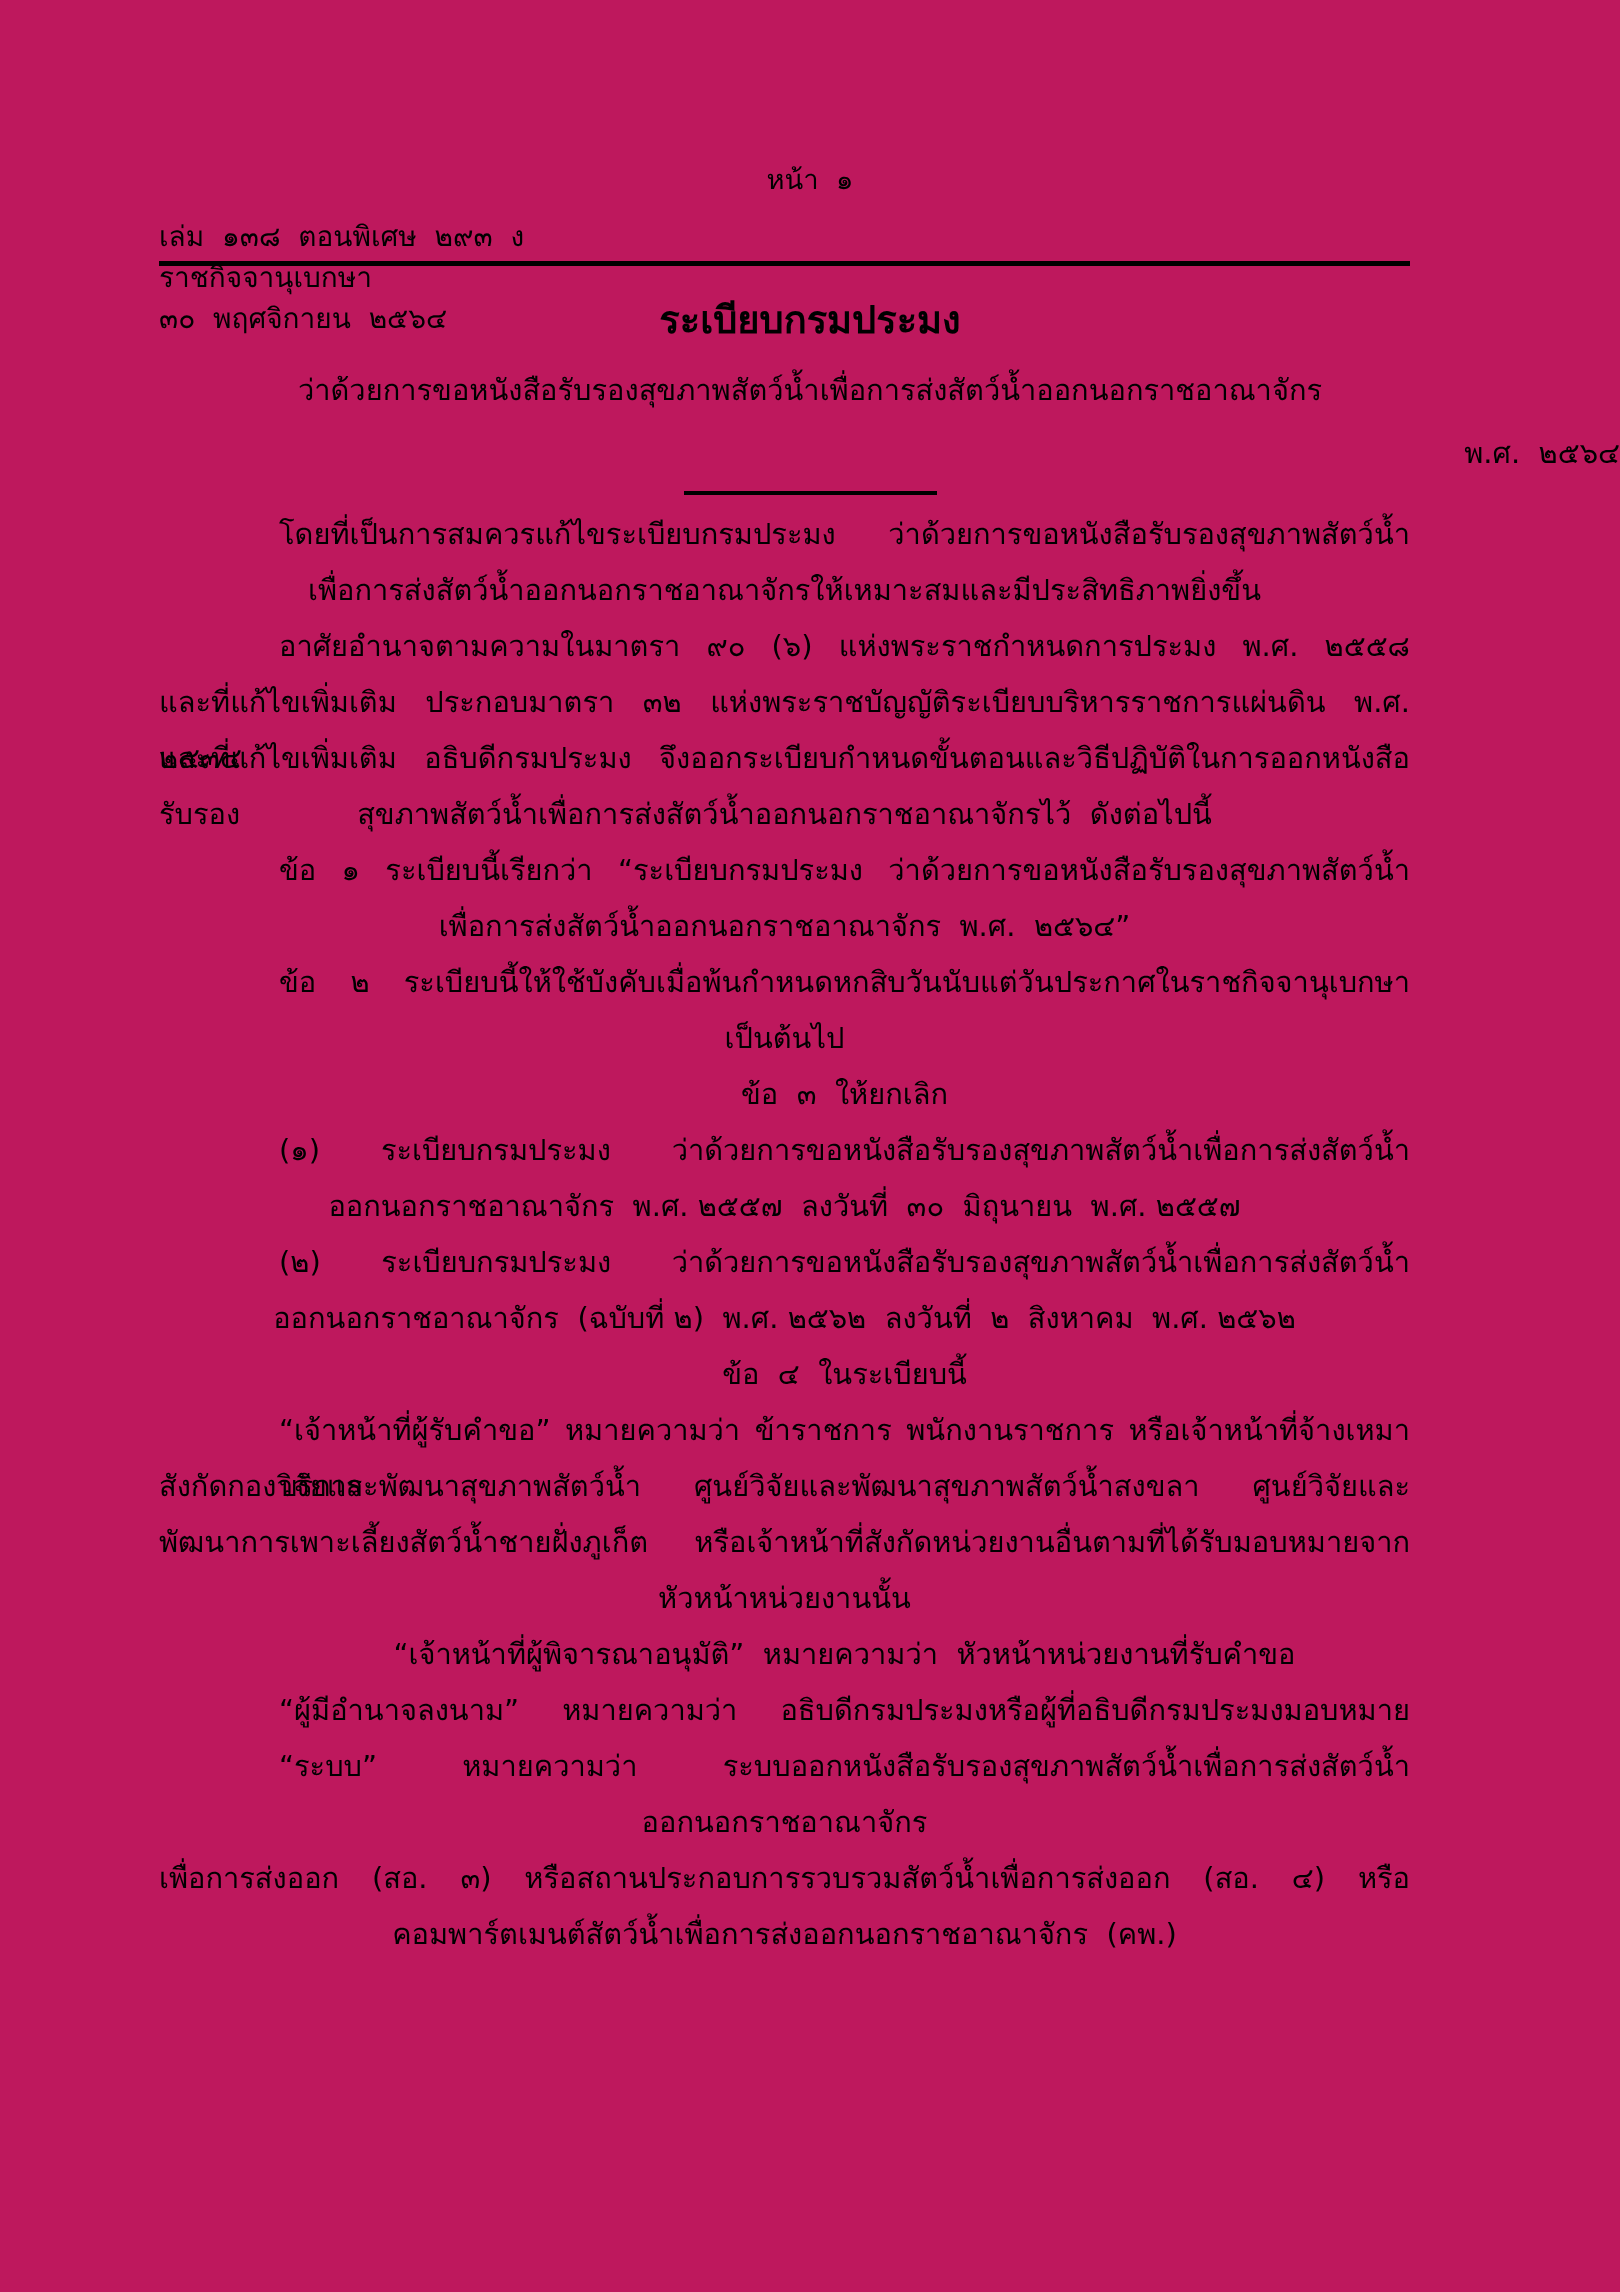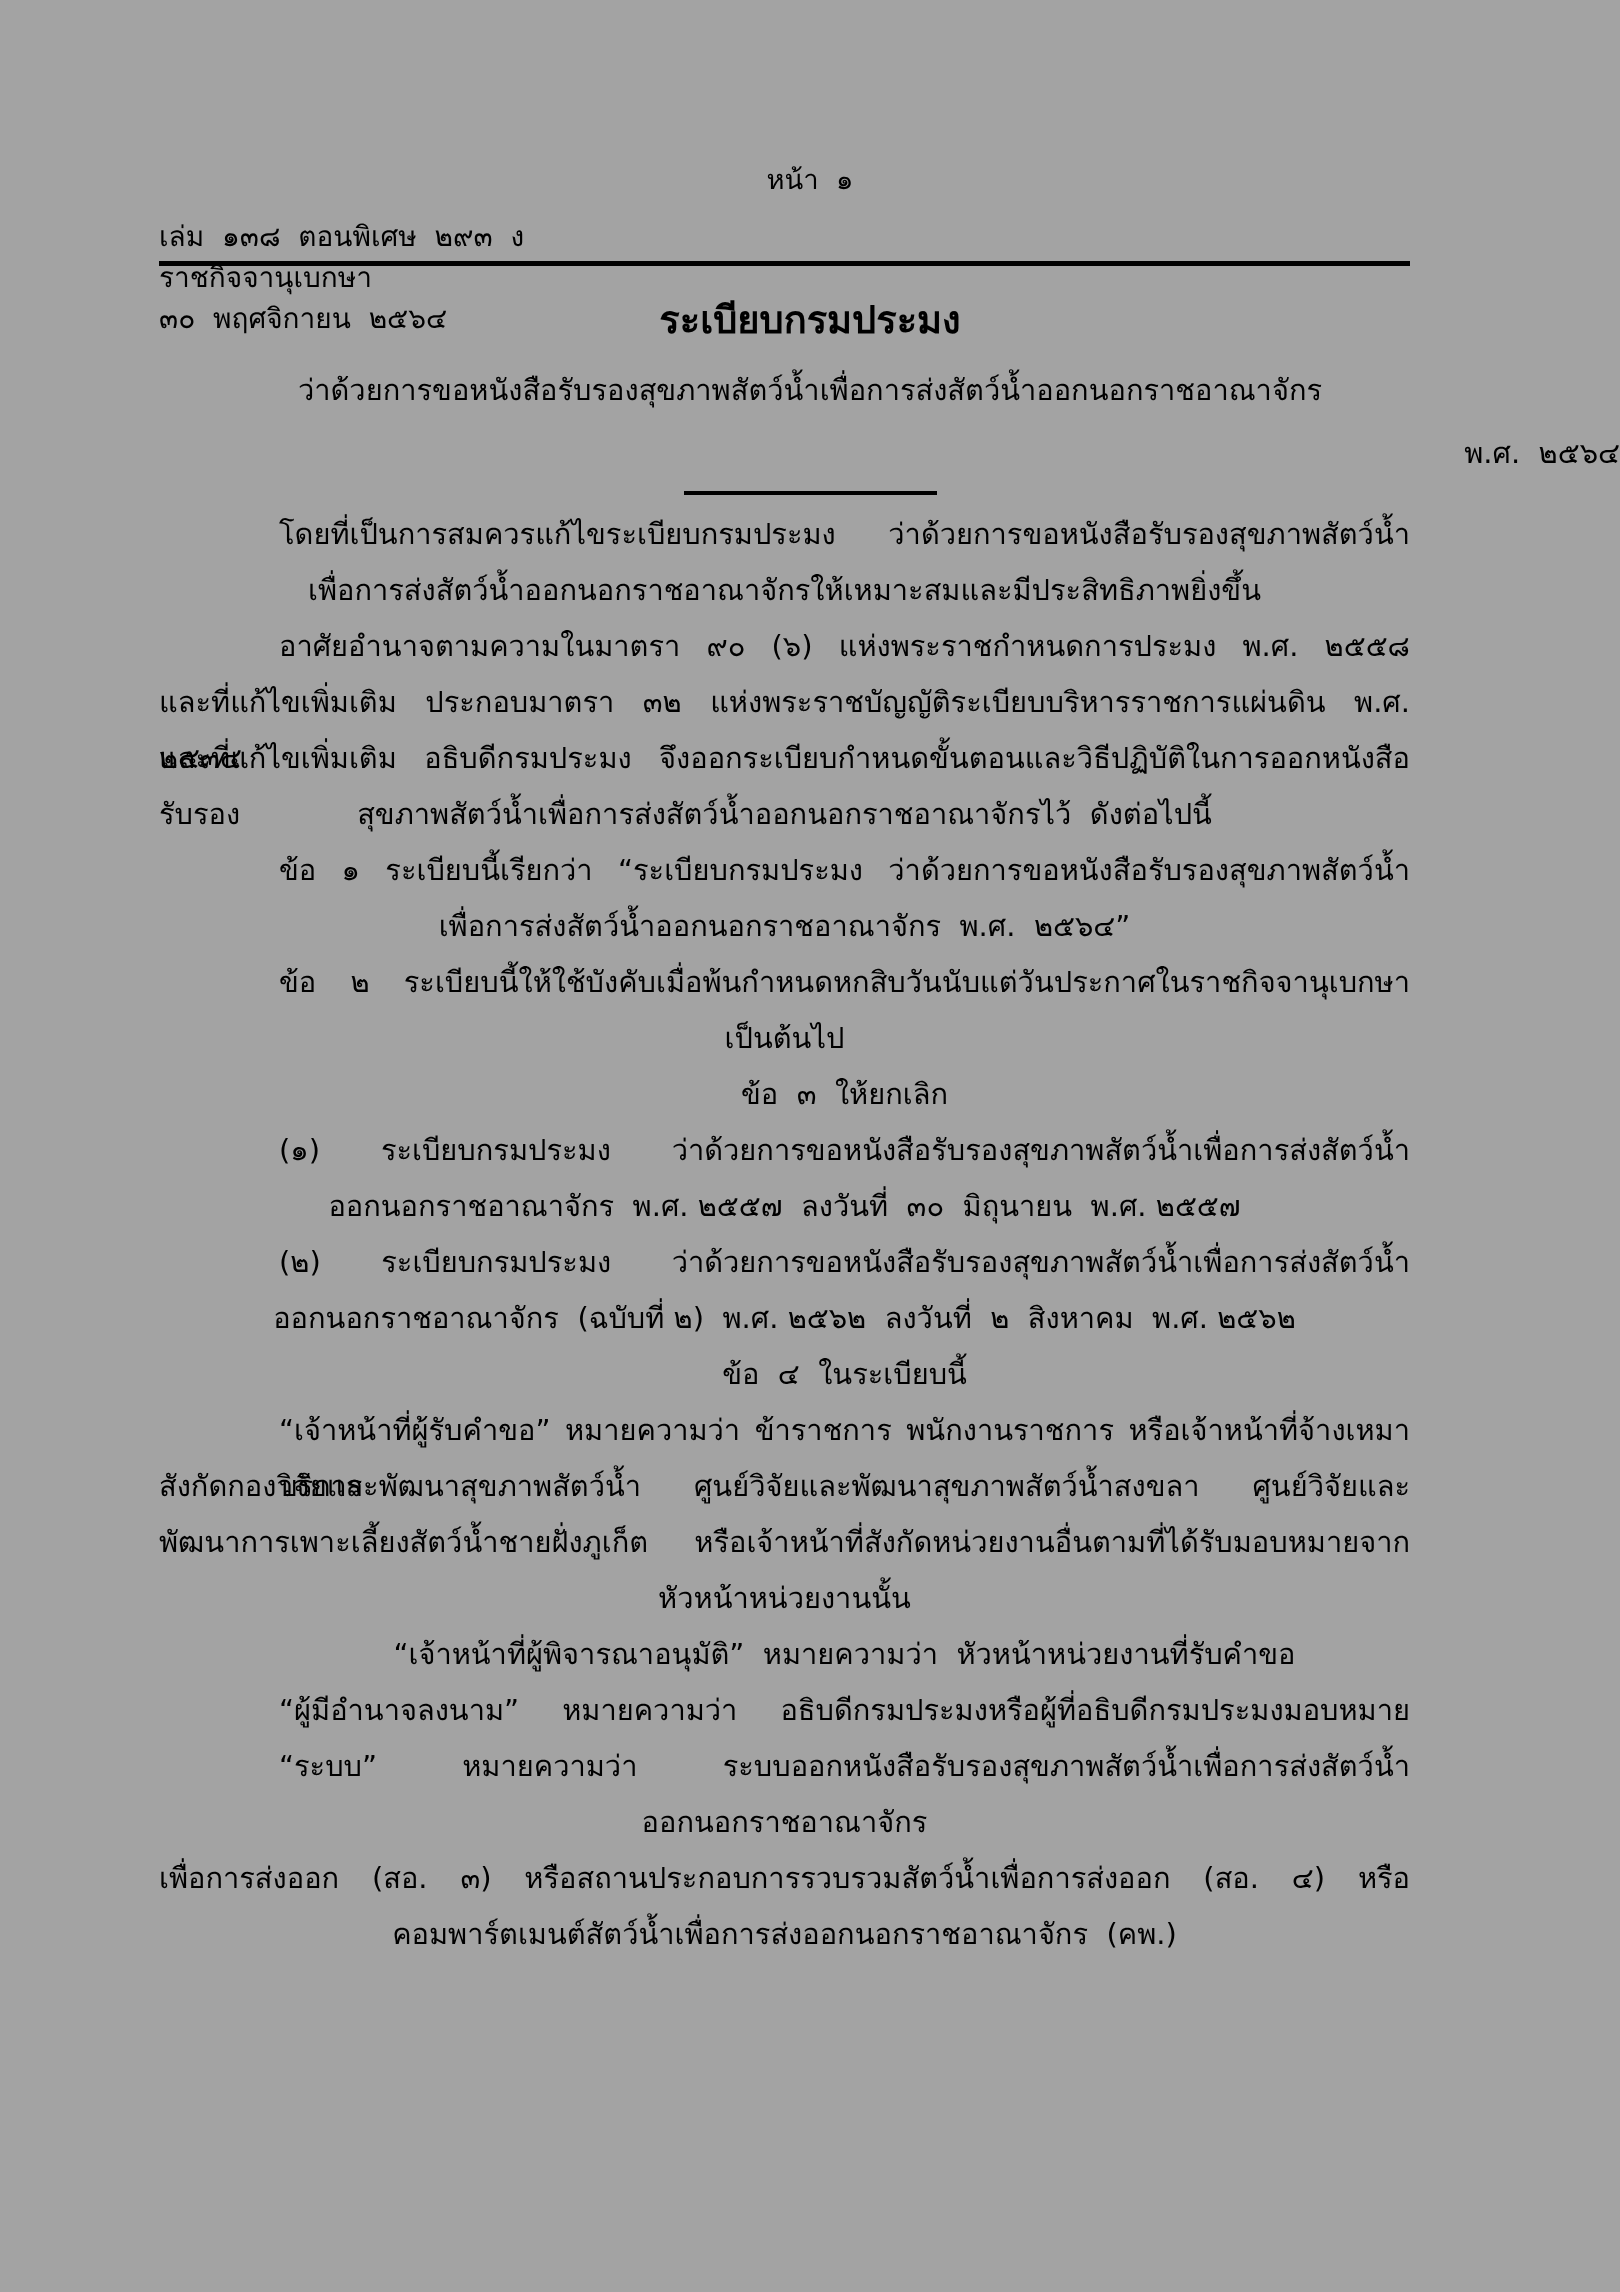--- a/index.html
+++ b/index.html
@@ -4,21 +4,21 @@
 <style>
   html, body {
     margin: 0;
     padding: 0;
     background: #ffffff;
   }
   .page {
     position: relative;
     width: 1620px;
     height: 2293px;
-    background: #a3a3a3;
+    background: #be185d;
     color: #000000;
     font-family: "DejaVu Sans", "Liberation Sans", sans-serif;
     overflow: hidden;
   }
 
   .page-label {
     position: absolute;
     top: 160px;
     left: 0;
     width: 100%;

